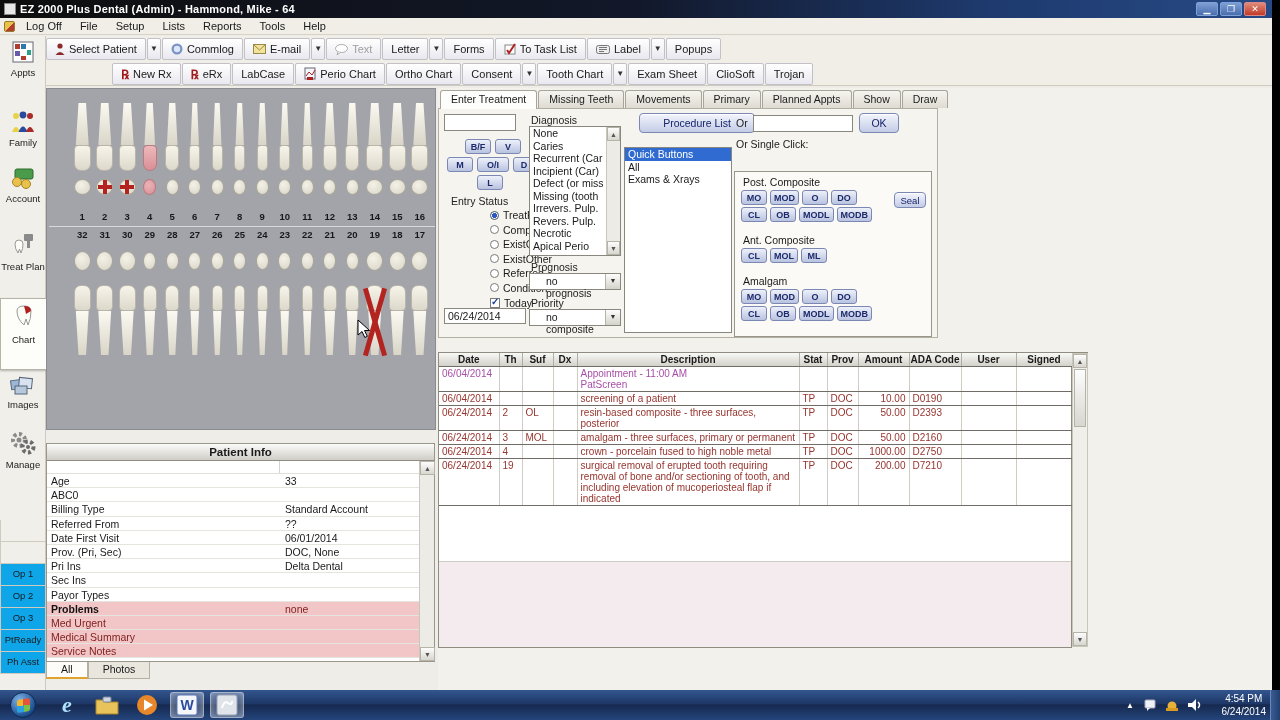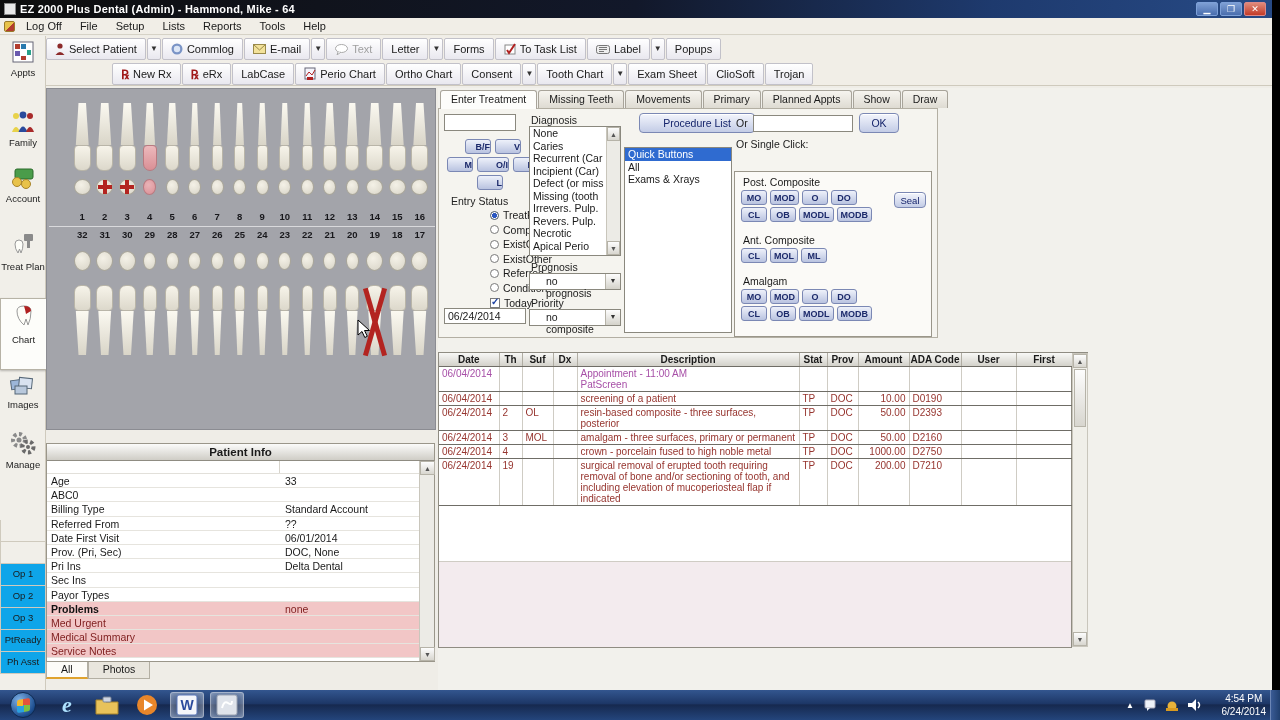--- a/index.html
+++ b/index.html
@@ -101,21 +101,21 @@
   
   .rightpanel { position:absolute; left:438px; top:88px; width:834px; height:602px; background:#f2f1ec; }
   .r-tabs { position:absolute; left:2px; top:2px; display:flex; }
   .r-tab { height:18px; padding:0 10px; line-height:17px; font-size:10.5px;
     border:1px solid #a8a49a; border-bottom:none; border-radius:3px 3px 0 0; background:linear-gradient(#f6f4ef,#dedbd2); margin-right:1px; }
   .r-tab.active { background:#fdfdfb; height:19px; font-weight:normal; position:relative; z-index:2; }
   .r-content { position:absolute; left:0px; top:20px; width:500px; height:230px; background:#f5f4ef; border:1px solid #b3afa3; }
 
   .mini-input { position:absolute; left:5px; top:5px; width:72px; height:17px; background:#fff; border:1px solid #8a887e; }
   .surf { position:absolute; width:26px; height:15px; border:1px solid #7b88b4; border-radius:3px;
-    background:linear-gradient(#eef1fa,#b9c3e0); font-size:9px; font-weight:bold; color:#1c2a6b; text-align:right; line-height:14px; }
+    background:linear-gradient(#eef1fa,#b9c3e0); font-size:9px; font-weight:bold; color:#1c2a6b; text-align:center; line-height:14px; }
   .qbtn { display:inline-block; min-width:26px; padding:0 3px; height:15px; border:1px solid #7b88b4; border-radius:3px;
     background:linear-gradient(#eef1fa,#b9c3e0); font-size:9px; font-weight:bold; color:#1c2a6b; text-align:center; line-height:14px; margin-right:3px; }
   .lbl { position:absolute; font-size:10.5px; color:#222; }
   .radio-row { position:absolute; left:7px; display:flex; align-items:center; gap:4px; font-size:10.5px;padding-left:44px; }
   .rdot { width:9px; height:9px; border:1px solid #7a7a7a; border-radius:50%; background:#fff; }
   .rdot.on { background:radial-gradient(circle,#2a57c0 45%,#fff 50%); border-color:#456; }
   .chk { width:10px; height:10px; border:1px solid #7a7a7a; background:#fff; position:relative; }
   .chk.on::after { content:"✓"; position:absolute; left:0px; top:-3px; font-size:10px; color:#1a3fa0; font-weight:bold; }
   .datebox { position:absolute; left:5px; top:199px; width:82px; height:16px; background:#fff; border:1px solid #8a887e; font-size:10.5px; padding:1px 3px; }
   .listbox { position:absolute; background:#fff; border:1px solid #8a887e; overflow:hidden; }
@@ -908,21 +908,21 @@
               <th>Date</th>
               <th>Th</th>
               <th>Suf</th>
               <th>Dx</th>
               <th>Description</th>
               <th>Stat</th>
               <th>Prov</th>
               <th>Amount</th>
               <th>ADA Code</th>
               <th>User</th>
-              <th>First</th>
+              <th>Signed</th>
             </tr>
           </thead>
         <tbody id="t-body">
             <tr class="purple">
               <td>06/04/2014</td>
               <td></td>
               <td></td>
               <td></td>
               <td>Appointment - 11:00 AM
 PatScreen</td>

